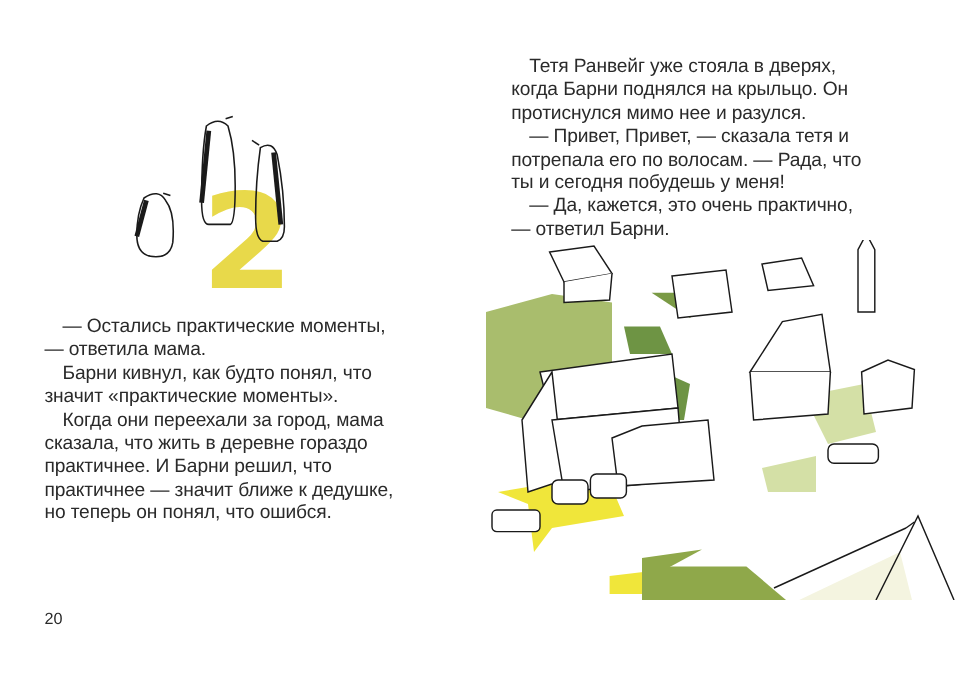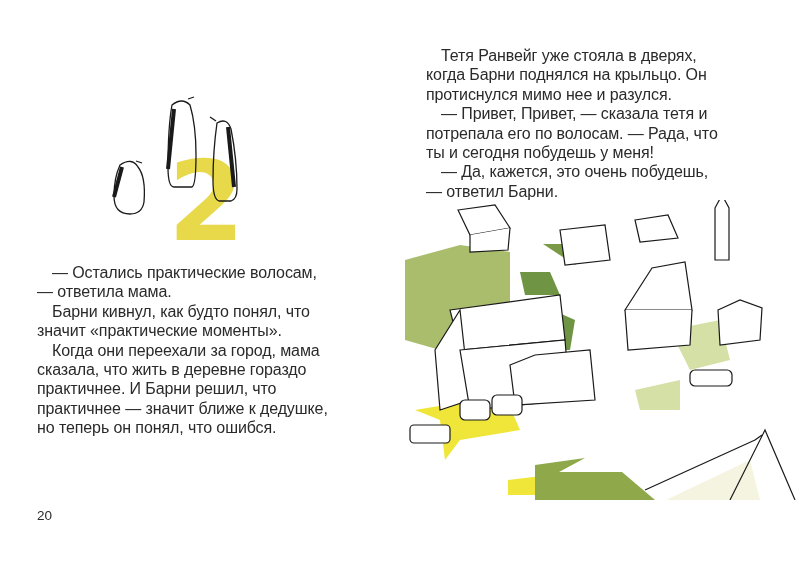--- a/index.html
+++ b/index.html
@@ -36,33 +36,33 @@
       <path d="M88 4 l6 -2"></path>
     </g>
     <g fill="none" stroke="#1a1a1a" stroke-width="1.3">
       <path d="M117 28 q10-6 14 6 q6 30 6 60 q0 10 -6 12 h-12 q-6 -2 -6 -20 q0 -30 4 -58z"></path>
       <path d="M128 32 l6 60" stroke-width="4"></path>
       <path d="M116 26 l-6 -4"></path>
     </g>
   </svg>
 
   <div class="text-block left-text">
-    <p class="indent">— Остались практические волосам, — ответила мама.</p>
+    <p class="indent">— Остались практические моменты, — ответила мама.</p>
     <p class="indent">Барни кивнул, как будто понял, что значит «практические моменты».</p>
     <p class="indent">Когда они переехали за город, мама сказала, что жить в деревне гораздо практичнее. И Барни решил, что практичнее — значит ближе к дедушке, но теперь он понял, что ошибся.</p>
   </div>
 
   <div class="page-number">20</div>
 </div>
 
 <div class="page right">
   <div class="text-block right-text">
     <p class="indent">Тетя Ранвейг уже стояла в дверях, когда Барни поднялся на крыльцо. Он протиснулся мимо нее и разулся.</p>
     <p class="indent">— Привет, Привет, — сказала тетя и потрепала его по волосам. — Рада, что ты и сегодня побудешь у меня!</p>
-    <p class="indent">— Да, кажется, это очень побудешь, — ответил Барни.</p>
+    <p class="indent">— Да, кажется, это очень практично, — ответил Барни.</p>
   </div>
 
   <svg class="village" viewBox="0 0 400 300">
     <g stroke="none">
       <path d="M5 60 L60 45 L110 52 L110 110 L40 150 L5 140 Z" fill="#a9bd6d"></path>
       <path d="M143 44 L195 44 L175 65 Z" fill="#7a9a45"></path>
       <path d="M120 72 L150 72 L160 95 L125 95 Z" fill="#6e9444"></path>
       <path d="M148 108 L175 120 L170 150 L160 150 Z" fill="#6e9444"></path>
       <path d="M270 130 L320 120 L330 160 L290 170 Z" fill="#d4e0a6"></path>
       <path d="M235 190 L280 180 L280 210 L240 210 Z" fill="#d4e0a6"></path>

